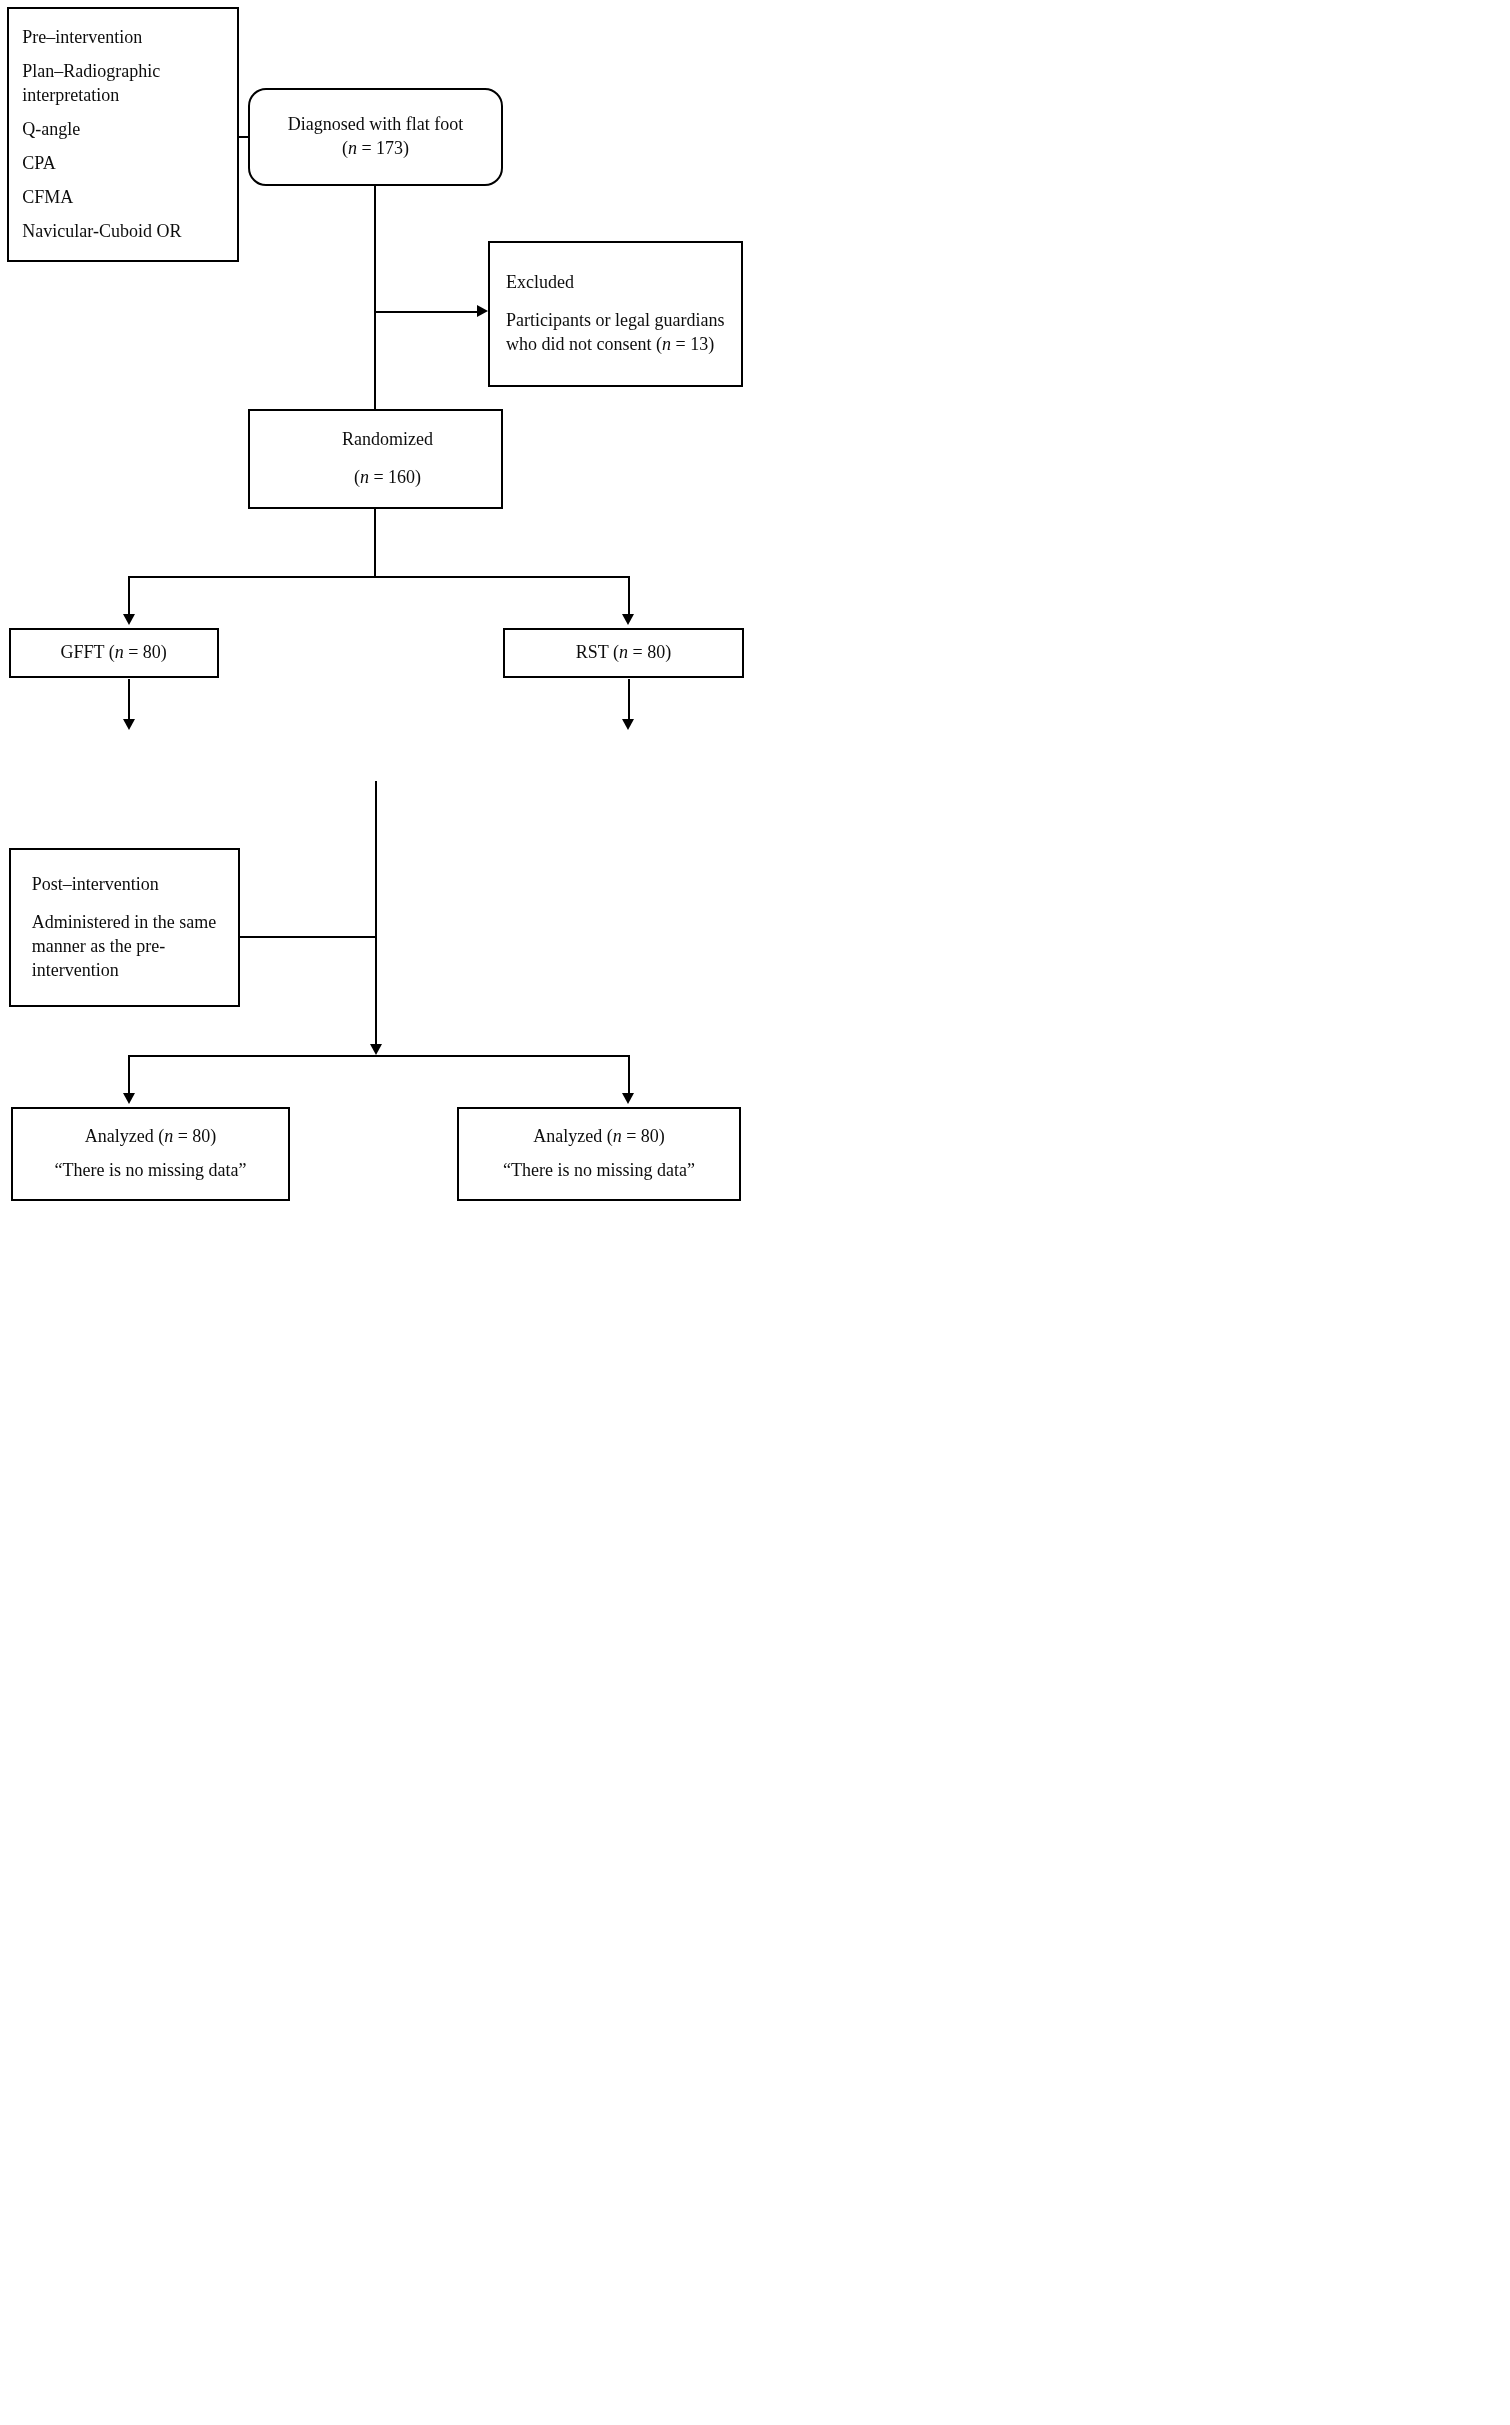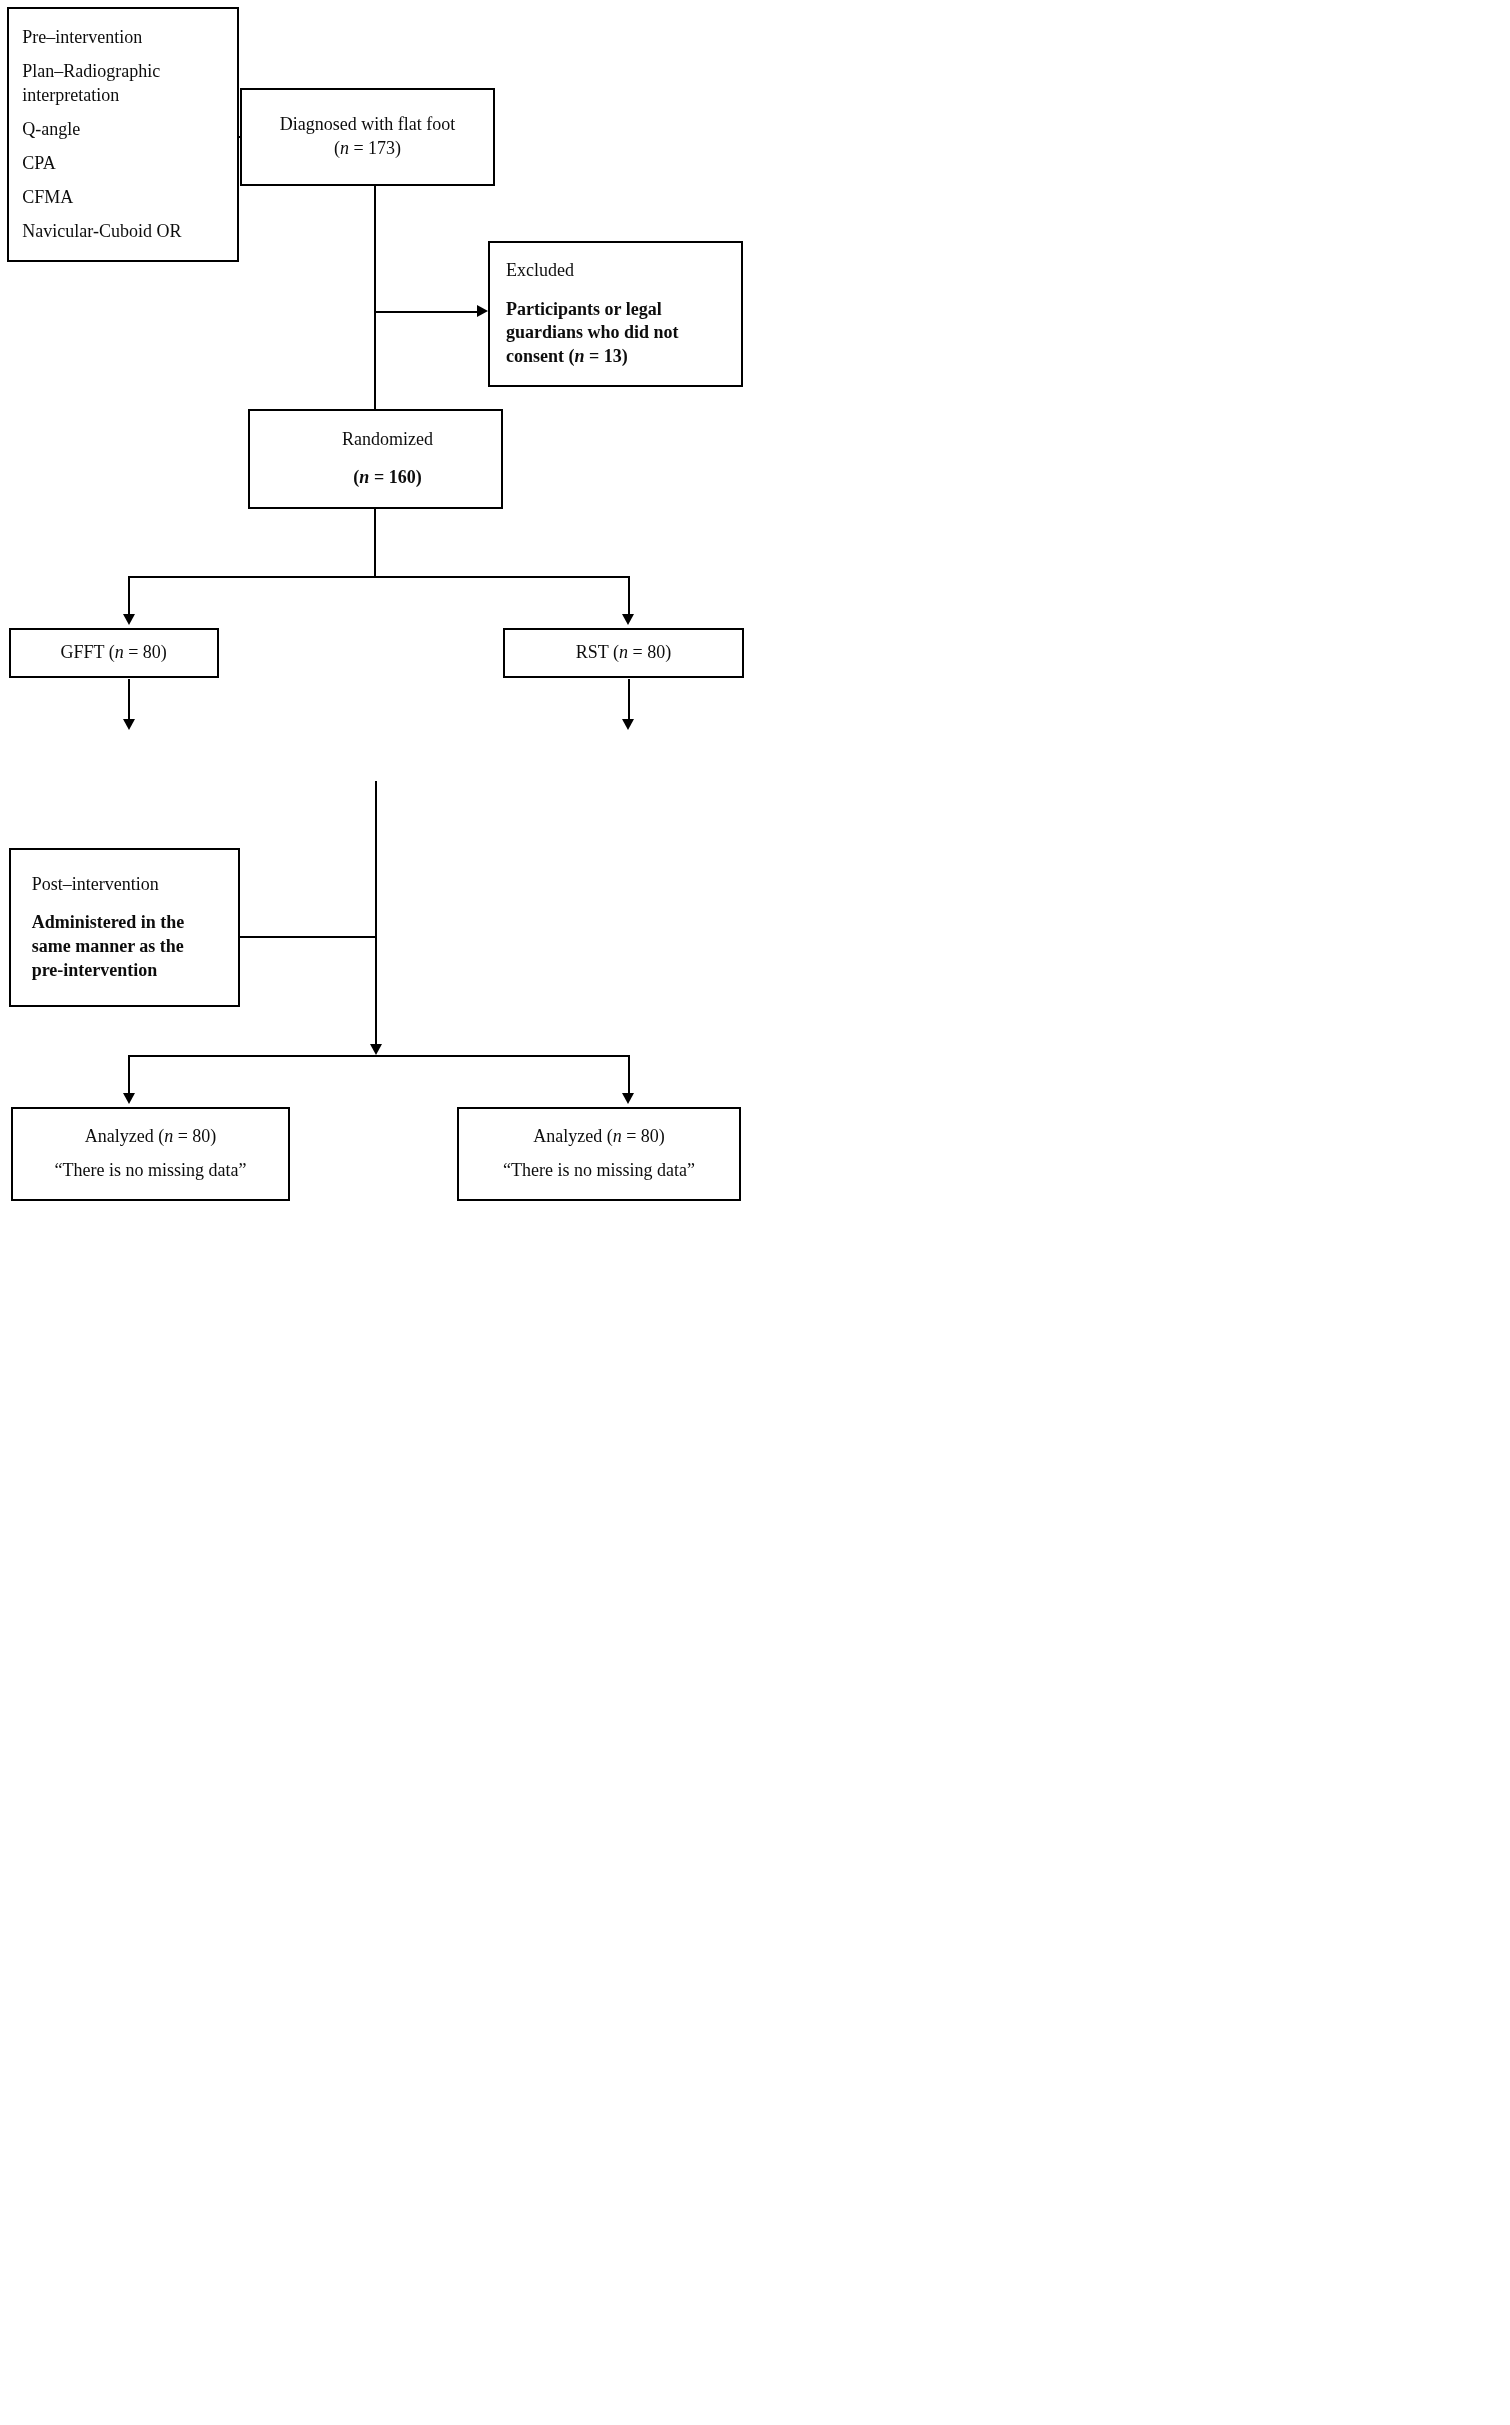--- a/index.html
+++ b/index.html
@@ -35,21 +35,21 @@
   .box.leftalign {
     display: flex;
     flex-direction: column;
     justify-content: center;
     text-align: left;
     padding: 19px 13px;
   }
   .box p { margin: 0; }
   .box .para { margin: 5.1px 0; }
   .gap-sm { margin-top: 10.2px !important; }
-  .gap-md { margin-top: 14.6px !important; font-weight: bold; }
+  .gap-md { margin-top: 14.6px !important; }
   .hline, .vline { position: absolute; background: #000; }
   .hline { height: 2.2px; }
   .vline { width: 2.2px; }
   .arrow-down {
     position: absolute;
     width: 0; height: 0;
     border-left: 6.6px solid transparent;
     border-right: 6.6px solid transparent;
     border-top: 11px solid #000;
   }
@@ -71,21 +71,21 @@
     <p class="para">Pre–intervention</p>
     <p class="para">Plan–Radiographic interpretation</p>
     <p class="para">Q-angle</p>
     <p class="para">CPA</p>
     <p class="para">CFMA</p>
     <p class="para">Navicular-Cuboid OR</p>
   </div>
 
   <div class="hline" style="left:239px; top:136px; width:9.5px;"></div>
 
-  <div class="box thick center" style="left:240px; top:88px; width:255px; height:98px;">
+  <div class="box thick center" style="left:248px; top:88px; width:255px; height:98px;border-radius:18px;">
     <p>Diagnosed with flat foot</p>
     <p class="em-n">(<i>n</i> = 173)</p>
   </div>
 
   <div class="vline" style="left:374px; top:186px; height:223px;"></div>
 
   <div class="hline" style="left:375px; top:311px; width:102px;"></div>
   <div class="arrow-right" style="left:477px; top:305px;"></div>
 
   <div class="box leftalign" style="left:488px; top:241px; width:255px; height:146px; padding:20px 16px;">

